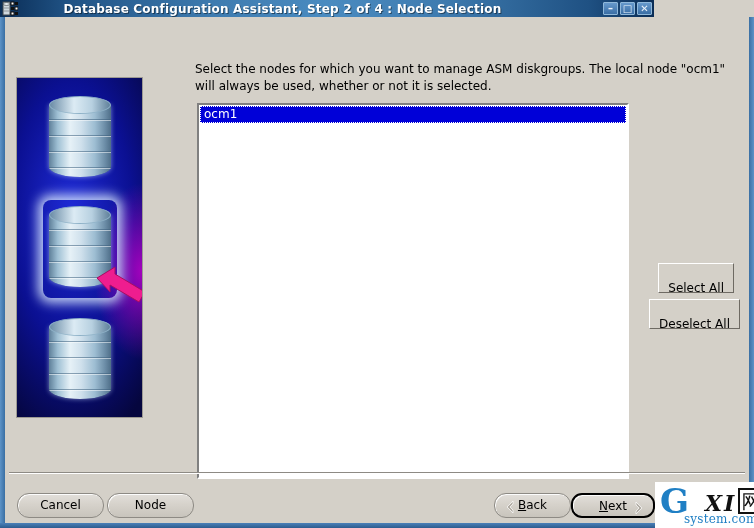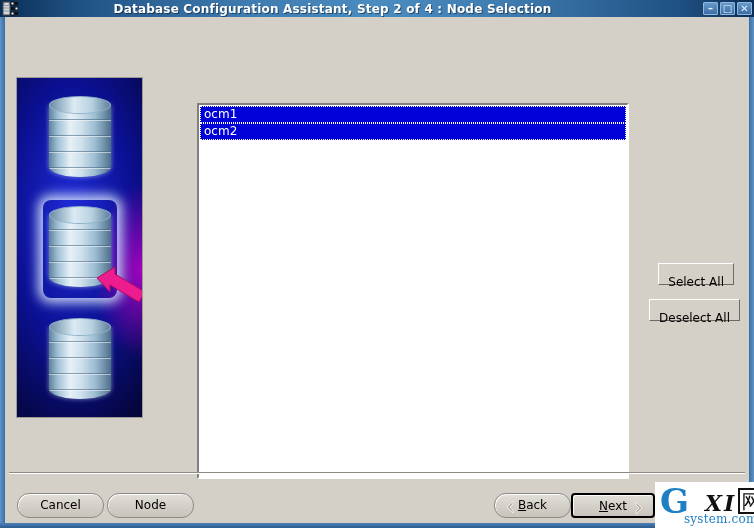--- a/index.html
+++ b/index.html
@@ -30,21 +30,21 @@
                   background: linear-gradient(to right,#5d93c7,#3a6fa3); }
   #frame-right  { right:0; top:17px; width:5px; height:511px;
                   background: linear-gradient(to left,#5d93c7,#3a6fa3); }
   #frame-bottom { left:0; bottom:0; width:754px; height:5px;
                   background: linear-gradient(to bottom,#4a80b8,#2d5c8e); }
 
   
   #titlebar {
     position: absolute;
     left: 0; top: 0;
-    width: 754px; height: 17px;
+    width: 654px; height: 17px;
     background: linear-gradient(to right,
        #0a2d56 0%, #1f5183 10%, #3f7cb0 33%, #4a8bc0 50%,
        #3f7cb0 67%, #1f5183 90%, #0a2d56 100%);
     display: flex;
     align-items: center;
     overflow: hidden;
   }
   #title-icon {
     width: 16px; height: 15px;
     margin-left: 2px;
@@ -182,21 +182,21 @@
     background: #0000d8;
     color: #ffffff;
     outline: 1px dotted #ffffff;
     outline-offset: -1px;
   }
 
   
   .side-btn {
     position: absolute;
     height: 22px;
-    padding: 8px 9px;
+    padding: 14px 9px;
     background: #d4d0c8;
     border: 1px solid;
     border-color: #ffffff #6e6a63 #6e6a63 #ffffff;
     box-sizing: border-box;
     font-size: 12px;
     color: #000000;
     line-height: 20px;
     white-space: nowrap;
     cursor: pointer;
   }
@@ -228,21 +228,21 @@
     white-space: nowrap;
     cursor: pointer;
     box-shadow: inset 1px 1px 0 rgba(255,255,255,.9);
   }
   #btn-cancel { left: 12px;  top: 476px; width: 87px; }
   #btn-help   { left: 102px; top: 476px; width: 87px; }
   #btn-back   { left: 489px; top: 476px; width: 77px; }
   #btn-next   {
     left: 566px; top: 476px; width: 84px;
     border: 2px solid #000000;
-    border-radius: 4px;
+    border-radius: 11px;
   }
   .rbtn .lbl { position: relative; margin-top: 20px; }
   .mnem { text-decoration: underline; }
   .chev {
     position: absolute;
     top: 5px;
     width: 13px; height: 14px;
   }
   #back-chev { left: 9px; }
   #next-chev { right: 8px; }
@@ -321,27 +321,25 @@
         <div class="body"></div>
           <div class="top"></div>
       </div>
       <div id="arrow">
         <svg width="52" height="42" viewBox="0 0 52 42">
           <path d="M2 16 L20 5 L20 12 L50 30 L44 40 L15 23 L15 30 Z" fill="#ee1d8f" stroke="#a50f62" stroke-width="1"></path>
         </svg>
       </div>
     </div>
 
+    <div id="instruction">Select the nodes for which you want to manage ASM diskgroups.  The local node "ocm1" will always be used, whether or not it is selected.</div>
 
     <div id="node-list">
       <div class="node-row selected">
         <span>ocm1</span>
-      </div>
-      <div class="node-row selected">
-        <span>ocm2</span>
       </div>
     </div>
 
     <div class="side-btn" id="btn-select-all">
       <span>Select All</span>
     </div>
     <div class="side-btn" id="btn-deselect-all">
       <span>Deselect All</span>
     </div>
 

